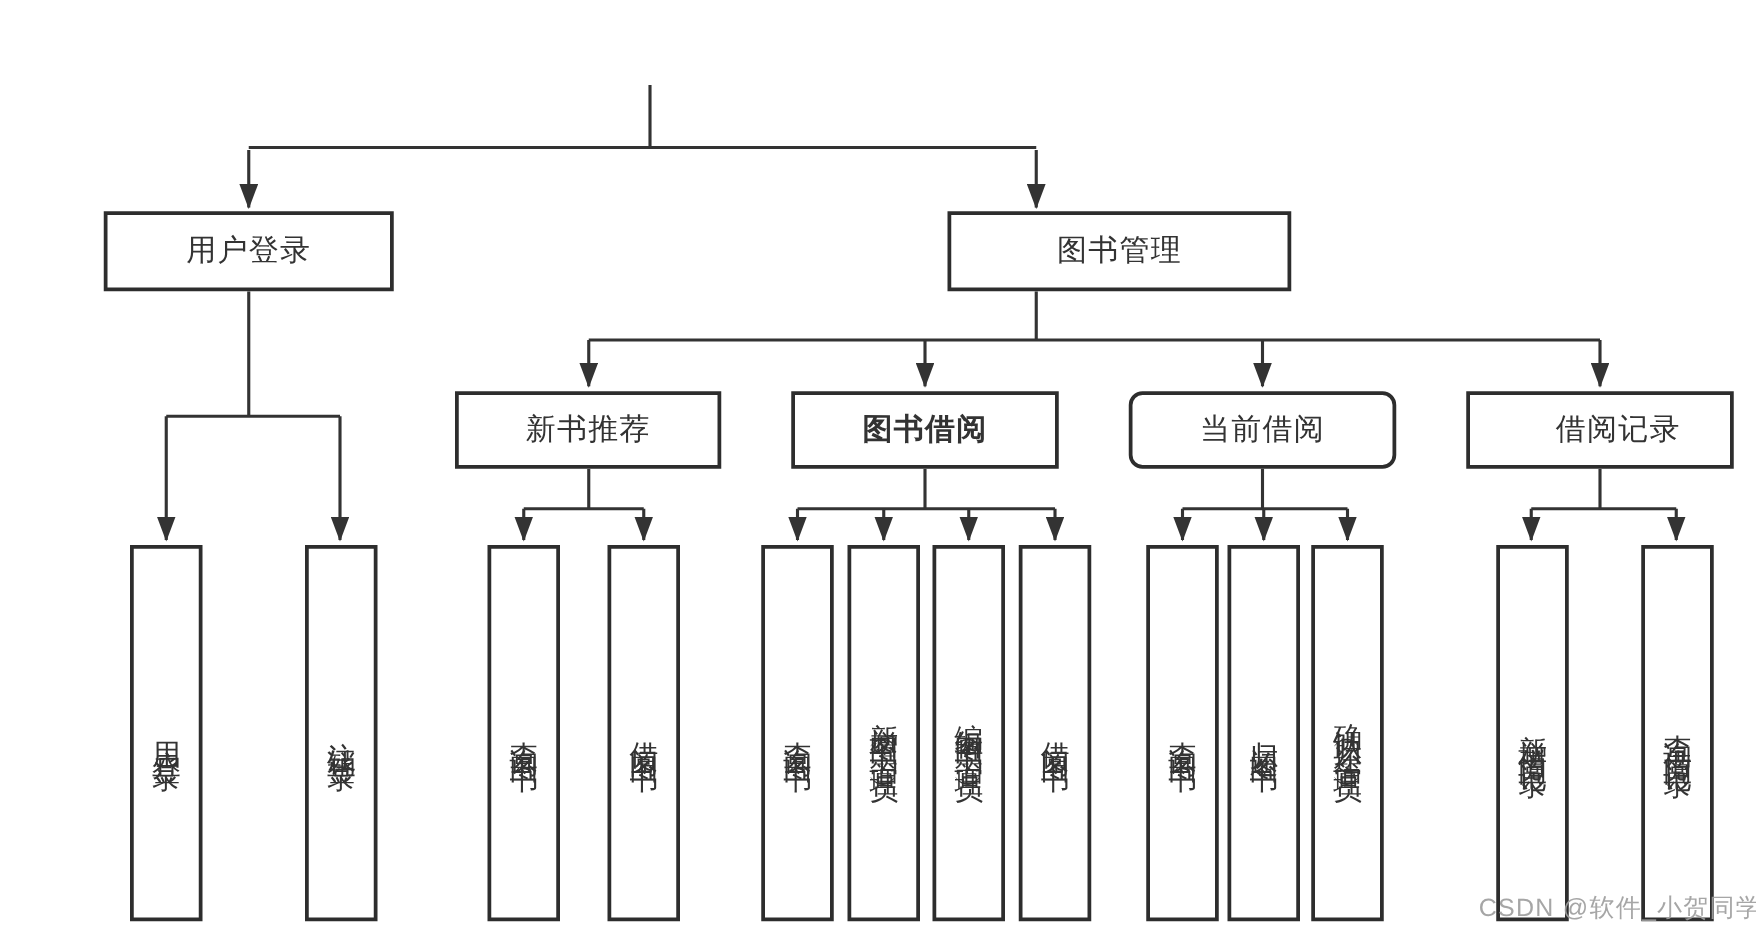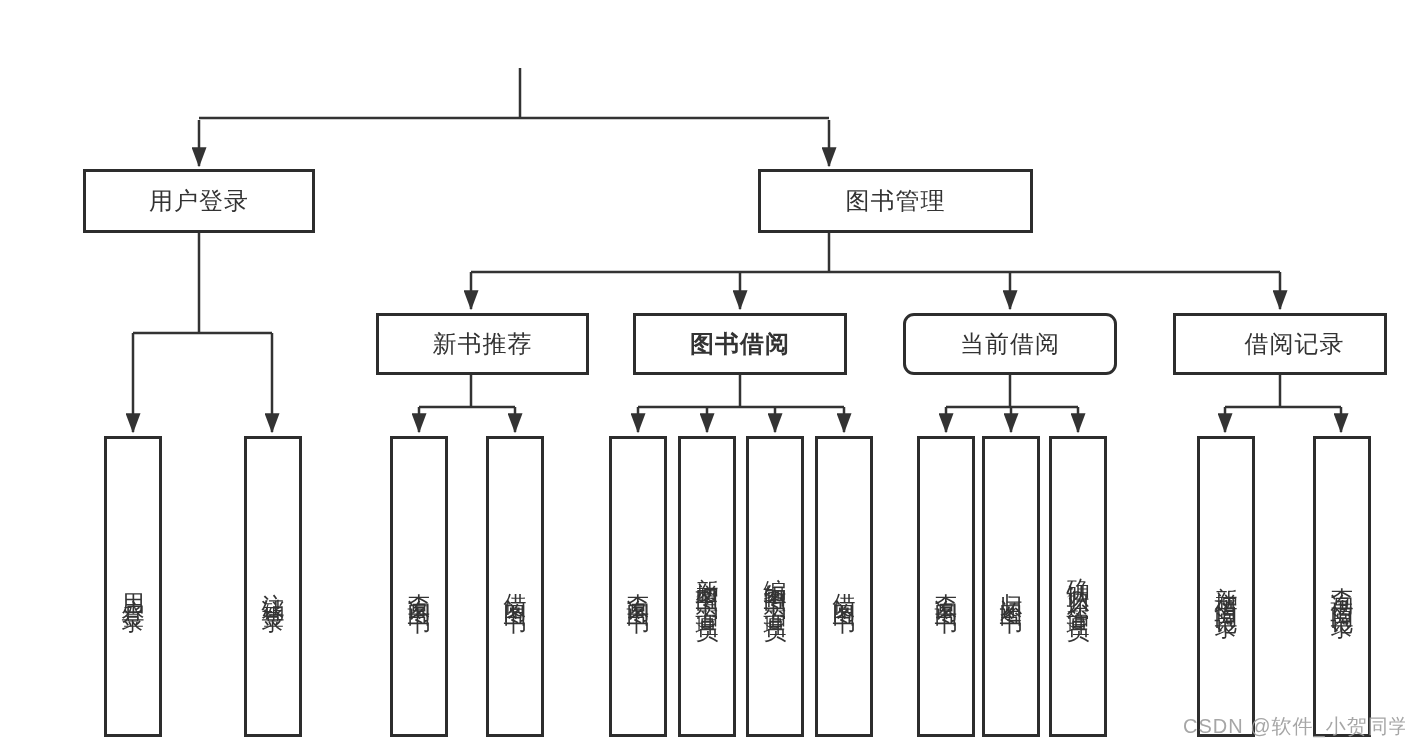--- a/index.html
+++ b/index.html
@@ -118,21 +118,21 @@
   </svg>
 
 
   <div class="box lvl2" style="left:83px;width:232px;">
     <span class="hlabel">用户登录</span>
   </div>
   <div class="box lvl2" style="left:712px;width:275px;margin-left:46px;">
     <span class="hlabel">图书管理</span>
   </div>
 
-  <div class="box lvl3" style="left:364px;width:213px;margin-left:12px;">
+  <div class="box lvl3" style="left:364px;width:213px;">
     <span class="hlabel">新书推荐</span>
   </div>
   <div class="box lvl3" style="left:633px;width:214px;font-weight:bold;">
     <span class="hlabel">图书借阅</span>
   </div>
   <div class="box lvl3" style="left:903px;width:214px;border-radius:11px;">
     <span class="hlabel">当前借阅</span>
   </div>
   <div class="box lvl3" style="left:1173px;width:214px;padding-left:29px;">
     <span class="hlabel">借阅记录</span>

